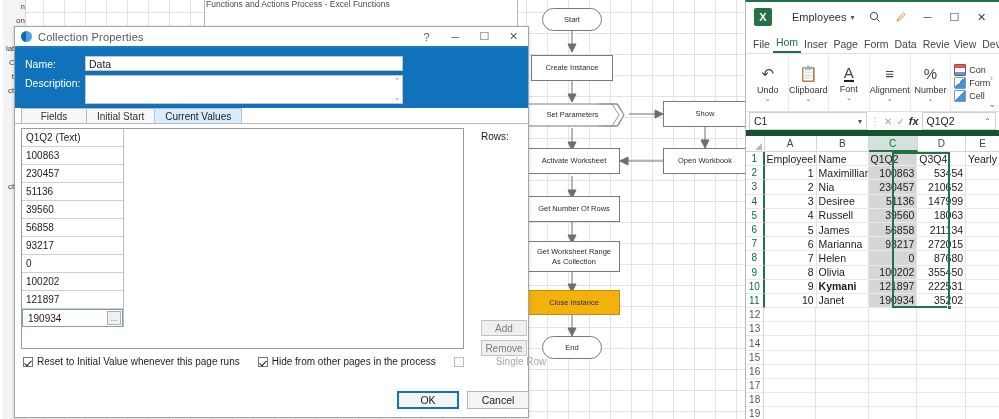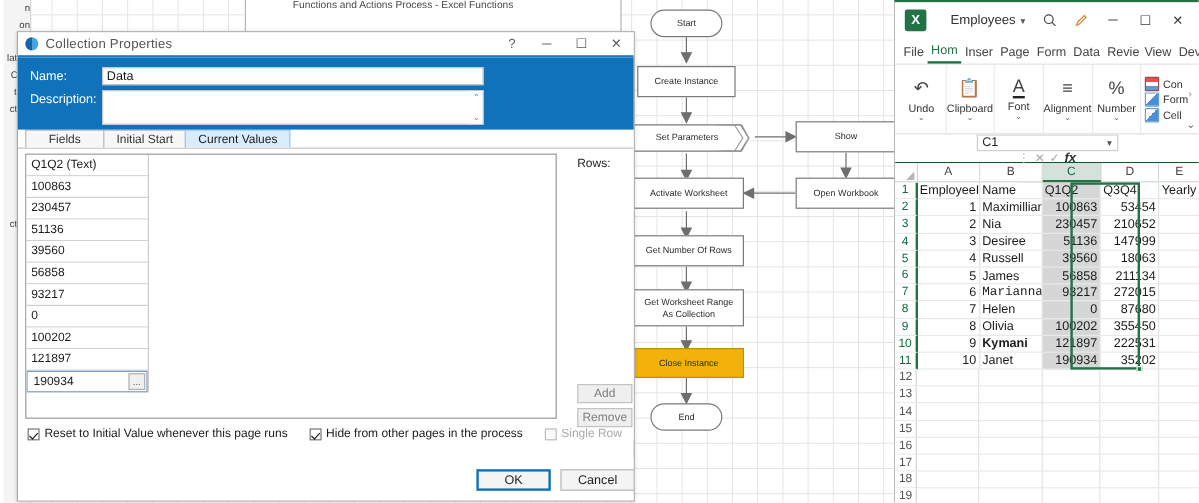--- a/index.html
+++ b/index.html
@@ -33,22 +33,22 @@
       linear-gradient(to bottom, #e3e3e3 1px, transparent 1px);
     background-size: 21px 21px;
     background-position: -4px -9px;
   }
   
   .bp-topwin {
     position: absolute; left: 204px; top: -12px; width: 314px; height: 46px;
     background: #ffffff; border: 1px solid #b5b5b5;
   }
   .bp-topwin-title {
-    position: absolute; left: 224px; top: -1px; width: 256px; height: 11px;
-    font-size: 8.5px; color: #4a4a4a; white-space: nowrap; overflow: hidden; padding-left: 20px;
+    position: absolute; left: 206px; top: -1px; width: 256px; height: 11px;
+    font-size: 8.5px; color: #4a4a4a; white-space: nowrap; overflow: hidden;
   }
   .bp-leftpanel-edge {
     position: absolute; left: 0px; top: 0; width: 3px; height: 419px;
     background: #ffffff;
   }
 
   
   .flow { position: absolute; left: 0; top: 0; width: 760px; height: 419px; pointer-events: none; }
   .node {
     position: absolute; background: #ffffff; border: 1px solid #7a7a7a;
@@ -124,21 +124,21 @@
   .sicon.cond { background: linear-gradient(#e8514f 0 33%, #ffffff 33% 66%, #5b9bd5 66% 100%); border: 1px solid #9a4a4a; }
   .sicon.fmt  { background: linear-gradient(135deg,#ffffff 45%, #4a90d9 45%); border: 1px solid #6a9fd0; }
   .sicon.cell { background: linear-gradient(135deg,#ffffff 45%, #4a90d9 45%); border: 1px solid #6a9fd0; }
   .xl-ribbon-collapse {
     position: absolute; right: 3px; bottom: 2px; font-size: 9px; color: #666;
   }
   .xl-ribbon-expand { position:absolute; right: 6px; top: 20px; font-size: 8px; color:#888; }
 
   .xl-formulabar {
     height: 24px; display: flex; align-items: center; padding: 0 3px;
-    border-bottom: 1px solid #14532d; background: #fff; flex-direction: column;
+    border-bottom: 6px solid #14532d; background: #fff;
   }
   .xl-namebox {
     width: 118px; height: 18px; border: 1px solid #d0cece; background: #fff;
     display: flex; align-items: center; padding: 0 4px; font-size: 10.5px; color: #222;
   }
   .xl-namebox .nb-caret { margin-left: auto; font-size: 8px; color: #555; }
   .xl-fbtools { display: flex; align-items: center; padding: 0 3px; gap: 4px; }
   .xl-fbtools span { font-size: 10px; color: #a6a6a6; }
   .xl-fbtools .fx { font-style: italic; font-weight: bold; color: #333; font-size: 11px; }
   .xl-fbinput {
@@ -272,21 +272,21 @@
   .side-btn {
     position: absolute; left: 466px; width: 46px; height: 16px;
     background: #efefef; border: 1px solid #c2c2c2; font-size: 10px; color: #7d7d7d;
     display: flex; align-items: center; justify-content: center;
   }
   .chk-row {
     position: absolute; left: 8px; top: 232px; display: flex; align-items: center;
     font-size: 10px; color: #1b1b1b;
   }
   .chk-item { display: flex; align-items: center; margin-right: 18px; white-space: nowrap; }
-  .chk-item.disabled { color: #a8a8a8; }
+  .chk-item.disabled { color: #a8a8a8; gap: 28px; }
   .dlg-footer { position: absolute; left: 0; bottom: 0; width: 100%; height: 36px; background:#fff; }
   .foot-btn {
     position: absolute; bottom: 8px; width: 62px; height: 18px;
     font-size: 10.5px; color: #1b1b1b; background: #f4f4f4; border: 1px solid #b6b6b6;
     display: flex; align-items: center; justify-content: center;
   }
   .foot-btn.primary { border: 2px solid #0f72bb; background: #f4f4f4; }
 </style>
 </head>
 <body>
@@ -537,21 +537,21 @@
           <div class="xl-rowhead sel">6</div>
           <div class="xl-cell num" style="width: 62px;">5</div>
           <div class="xl-cell" style="width: 62px;">James</div>
           <div class="xl-cell num shaded" style="width: 58px;">56858</div>
           <div class="xl-cell num" style="width: 58px;">211134</div>
           <div class="xl-cell" style="width: 40px;"></div>
         </div>
         <div class="xl-row">
           <div class="xl-rowhead sel">7</div>
           <div class="xl-cell num" style="width: 62px;">6</div>
-          <div class="xl-cell" style="width: 62px; font-family: Liberation Mono, monospace;">Marianna</div>
+          <div class="xl-cell" style="width: 62px;">Marianna</div>
           <div class="xl-cell num shaded" style="width: 58px;">93217</div>
           <div class="xl-cell num" style="width: 58px;">272015</div>
           <div class="xl-cell" style="width: 40px;"></div>
         </div>
         <div class="xl-row">
           <div class="xl-rowhead sel">8</div>
           <div class="xl-cell num" style="width: 62px;">7</div>
           <div class="xl-cell" style="width: 62px;">Helen</div>
           <div class="xl-cell num shaded" style="width: 58px;">0</div>
           <div class="xl-cell num" style="width: 58px;">87680</div>

